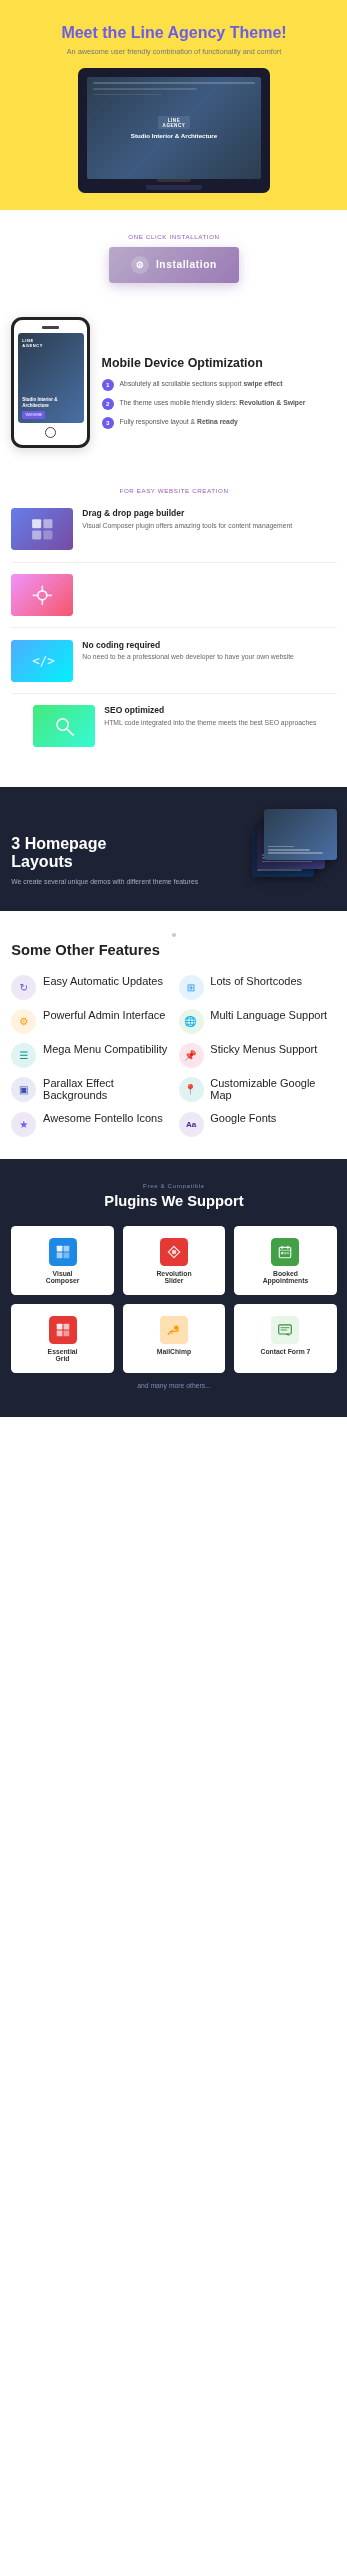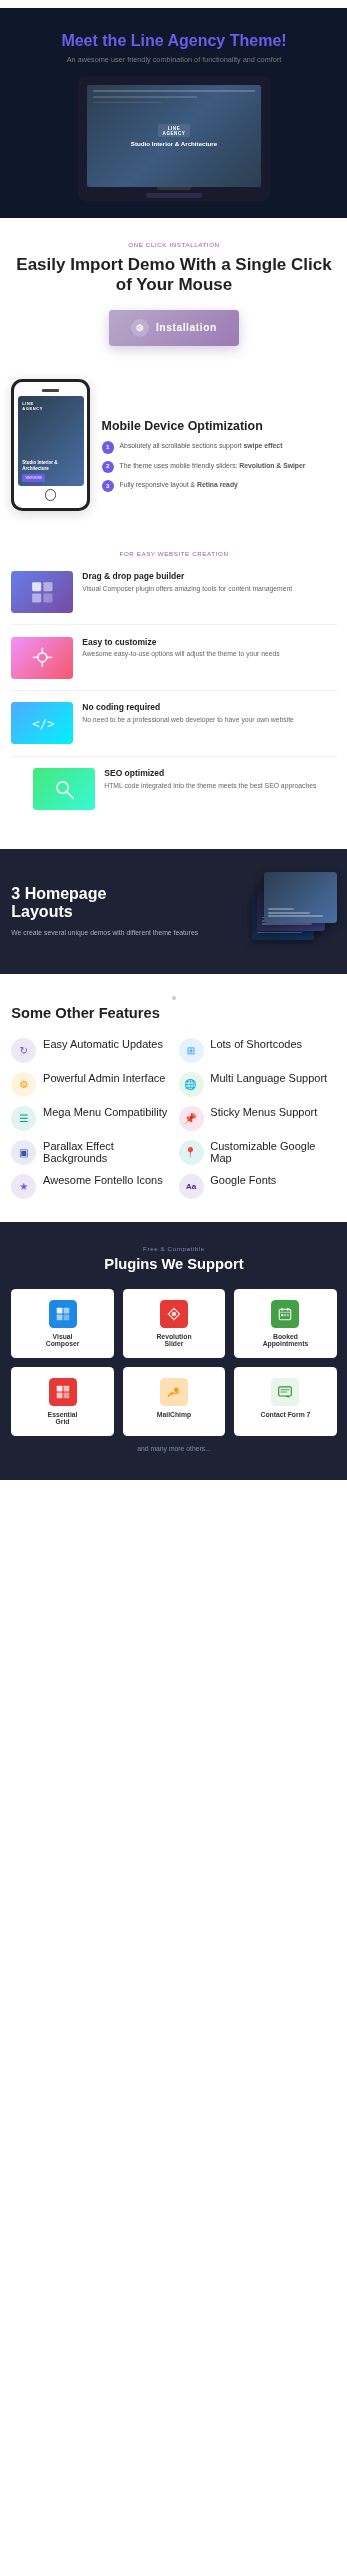--- a/index.html
+++ b/index.html
@@ -8,22 +8,21 @@
       background: #fff;
       width: 348px;
       margin: 0 auto;
       color: #333;
     }
 
     
     .hero {
       text-align: center;
       padding: 22.6px 11.3px 17px;
-      background: #0f172a;
-      margin-top: 8px;
+      background: #fde047;
     }
     .hero-title {
       font-size: 16px;
       font-weight: 700;
       color: #222;
       line-height: 1.2;
       margin-bottom: 5.6px;
     }
     .hero-title span {
       color: #6c5ce7;
@@ -305,21 +304,21 @@
       color: #666;
       line-height: 1.5;
     }
 
     
     .homepage-layouts {
       background: #1e2235;
       padding: 22.6px 11.3px;
       display: flex;
       gap: 11.3px;
-      align-items: center;
+      align-items: flex-end;
     }
     .layouts-text {
       flex: 1;
     }
     .layouts-text h2 {
       font-size: 16px;
       font-weight: 700;
       color: #fff;
       margin-bottom: 6.8px;
     }
@@ -555,21 +554,20 @@
         <div class="laptop-notch"></div>
       </div>
       <div class="laptop-stand"></div>
     </div>
   </div>
 </section>
 
 <section>
   <div class="one-click">
     <div class="section-label">One Click Installation</div>
-    <h2 class="one-click-title">Easily Import Demo With a Single Click of Your Mouse</h2>
     <div class="install-btn">
       <div class="install-icon">
         <span>⚙</span>
       </div>
       <span>Installation</span>
     </div>
   </div>
 </section>
 
 <section>
@@ -631,24 +629,20 @@
         <div class="feature-img-inner">
           <svg width="22.6" height="22.6" viewBox="0 0 40 40">
               <circle cx="20" cy="20" r="8" fill="none" stroke="rgba(255,255,255,0.9)" stroke-width="3"></circle>
               <line x1="20" y1="4" x2="20" y2="12" stroke="rgba(255,255,255,0.8)" stroke-width="3" stroke-linecap="round"></line>
               <line x1="20" y1="28" x2="20" y2="36" stroke="rgba(255,255,255,0.8)" stroke-width="3" stroke-linecap="round"></line>
               <line x1="4" y1="20" x2="12" y2="20" stroke="rgba(255,255,255,0.8)" stroke-width="3" stroke-linecap="round"></line>
               <line x1="28" y1="20" x2="36" y2="20" stroke="rgba(255,255,255,0.8)" stroke-width="3" stroke-linecap="round"></line>
             </svg>
         </div>
       </div>
-      <div class="feature-text">
-        <h3>Easy to customize</h3>
-        <p>Awesome easy-to-use options will adjust the theme to your needs</p>
-      </div>
     </div>
 
     <div class="feature-row">
       <div class="feature-img feature-img-nocoding">
         <div class="feature-img-inner">
           <svg width="25" height="25" viewBox="0 0 44 44" style="font-size:24px">
               <text x="4" y="30" font-size="22" fill="rgba(255,255,255,0.9)" font-family="monospace">&lt;/&gt;</text>
             </svg>
         </div>
       </div>

